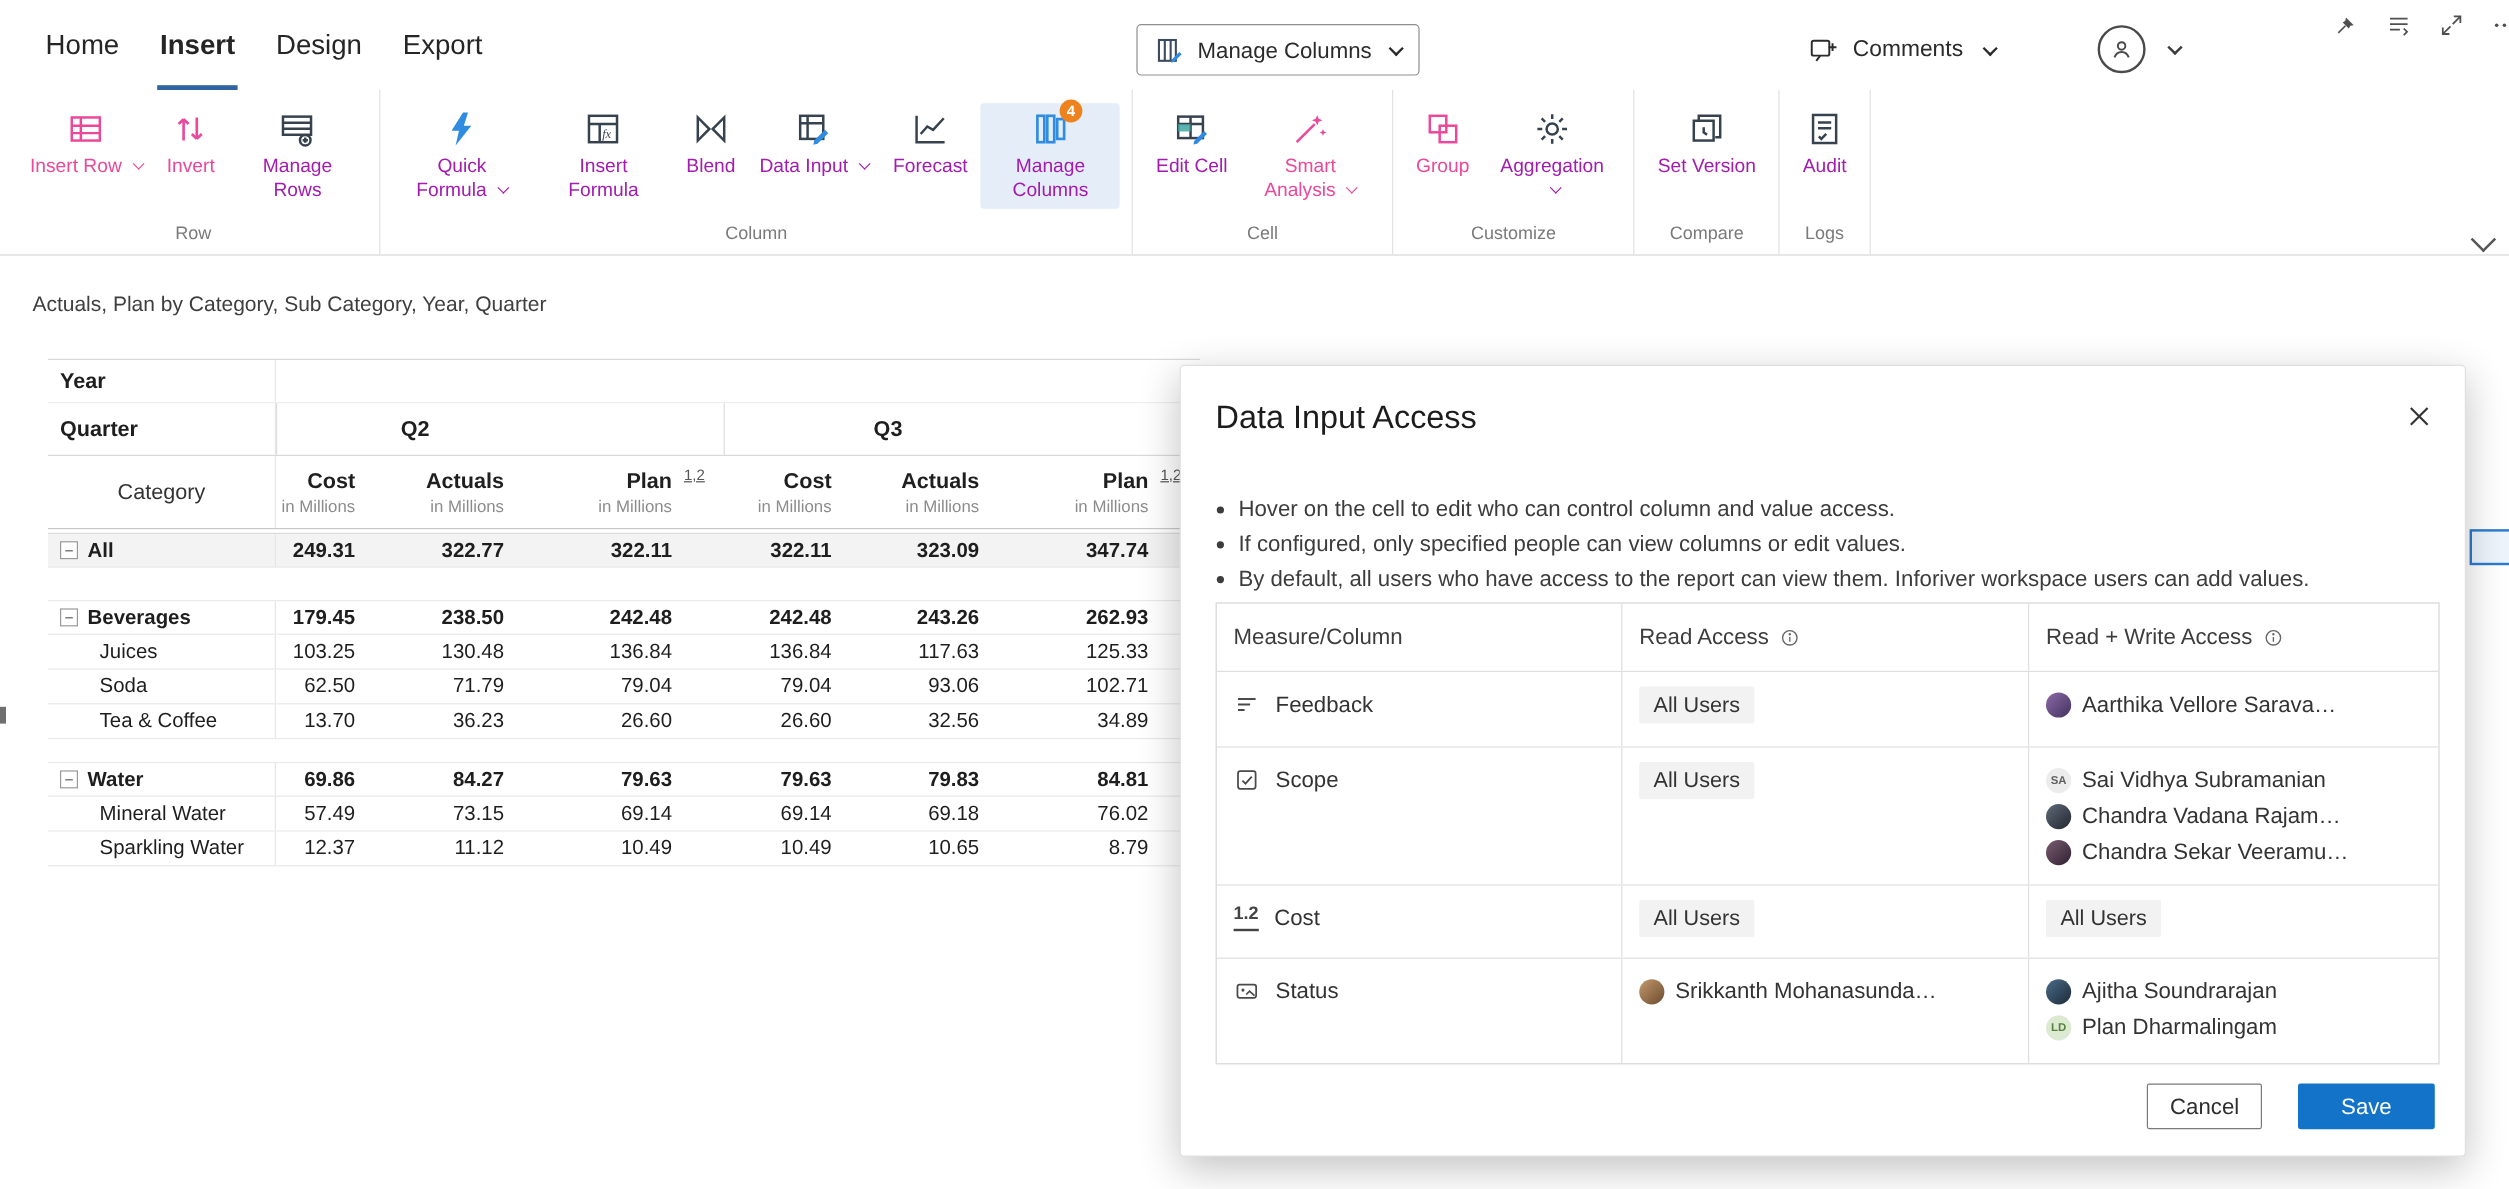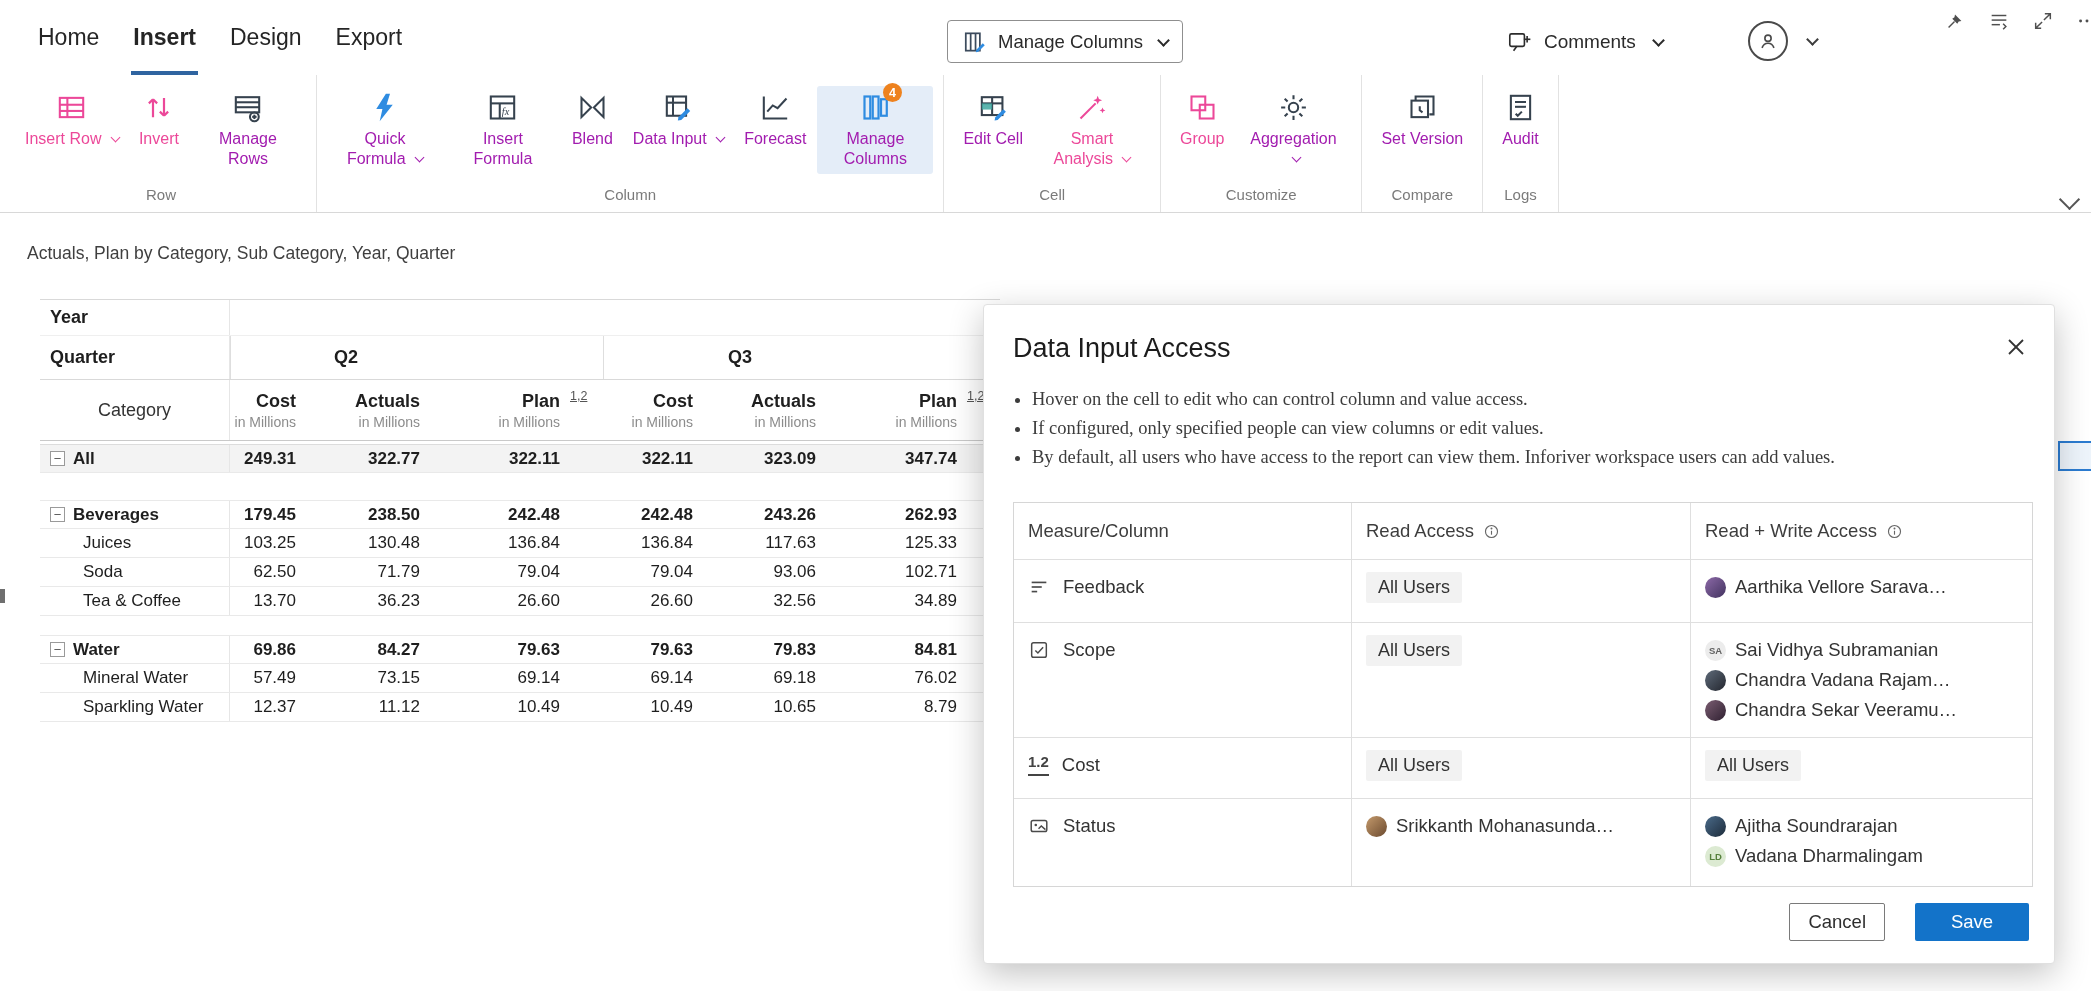--- a/index.html
+++ b/index.html
@@ -66,21 +66,21 @@
   .lvl1 .namecell { padding-left: 43px; }
   .expander { width: 15px; height: 15px; border: 1px solid #9a9a9a; font-size: 13px; line-height: 12px; display: flex; align-items: center; justify-content: center; color: #555; background: #fff; font-weight: 400; flex: 0 0 auto; }
   .numcell { text-align: right; padding-right: 7px; }
   .sel-cell { position: absolute; left: 2058px; top: 441px; width: 40px; height: 30px; background: #edf4fb; border: 2px solid var(--selected-cell-border, #2b7bd0); z-index: 4; }
   .left-marker { position: absolute; left: 0; top: 589px; width: 5px; height: 14px; background: #6f6f6f; }
 
   
   .dialog { position: absolute; left: 983px; top: 304px; width: 1072px; height: 660px; background: #fff; border: 1px solid #e0e0e0; border-radius: 4px; box-shadow: 0 10px 34px rgba(0,0,0,0.24); z-index: 10; }
   .dlg-title { position: absolute; left: 29px; top: 28px; font-size: 27px; color: #1c1c1c; }
   .dlg-close { position: absolute; right: 26px; top: 30px; width: 24px; height: 24px; color: #333; }
-  .dlg-bullets { position: absolute; left: 48px; top: 80px; font-size: 18.5px; color: #3c3c3c; list-style: disc outside; font-family: Liberation Serif, serif; }
+  .dlg-bullets { position: absolute; left: 48px; top: 104px; font-size: 18.5px; color: #3c3c3c; list-style: disc outside; }
   .dlg-bullets li { line-height: 29px; }
   .acc { position: absolute; left: 29px; top: 197px; width: 1020px; border: 1px solid #d6d6d6; font-size: 18.5px; color: #333; }
   .acc-row { display: grid; grid-template-columns: 337px 339px 344px; border-top: 1px solid #dfdfdf; }
   .acc-row:first-child { border-top: none; }
   .acc-cell { padding: 12px 14px; border-left: 1px solid #dfdfdf; }
   .acc-cell:first-child { border-left: none; }
   .acc-head-row { height: 56px; }
   .acc-head { display: flex; align-items: center; color: #3d3d3d; padding-top: 0; padding-bottom: 0; }
   .info { width: 17px; height: 17px; margin-left: 9px; color: #666; }
   .measure-flex { display: flex; align-items: center; gap: 13px; min-height: 30px; }
@@ -638,21 +638,21 @@
               <span class="uname" data-interactable="false">Srikkanth Mohanasunda…</span>
             </div>
           </div>
           <div class="acc-cell" data-interactable="true">
             <div class="user" data-interactable="true">
               <span class="uav" data-interactable="false" style="background:linear-gradient(135deg,#4a6b8a,#1d2b3a)"></span>
               <span class="uname" data-interactable="false">Ajitha Soundrarajan</span>
             </div>
             <div class="user" data-interactable="true">
               <span class="uav" data-interactable="false" style="background:#dcead2;color:#56803c">LD</span>
-              <span class="uname" data-interactable="false">Vadana Dharmalingam</span>
+              <span class="uname" data-interactable="false">Plan Dharmalingam</span>
             </div>
           </div>
         </div>
       </div>
     <div class="dlg-footer" data-interactable="false">
       <button class="btn-cancel" data-interactable="true">Cancel</button>
       <button class="btn-save" data-interactable="true">Save</button>
     </div>
   </div>
 

